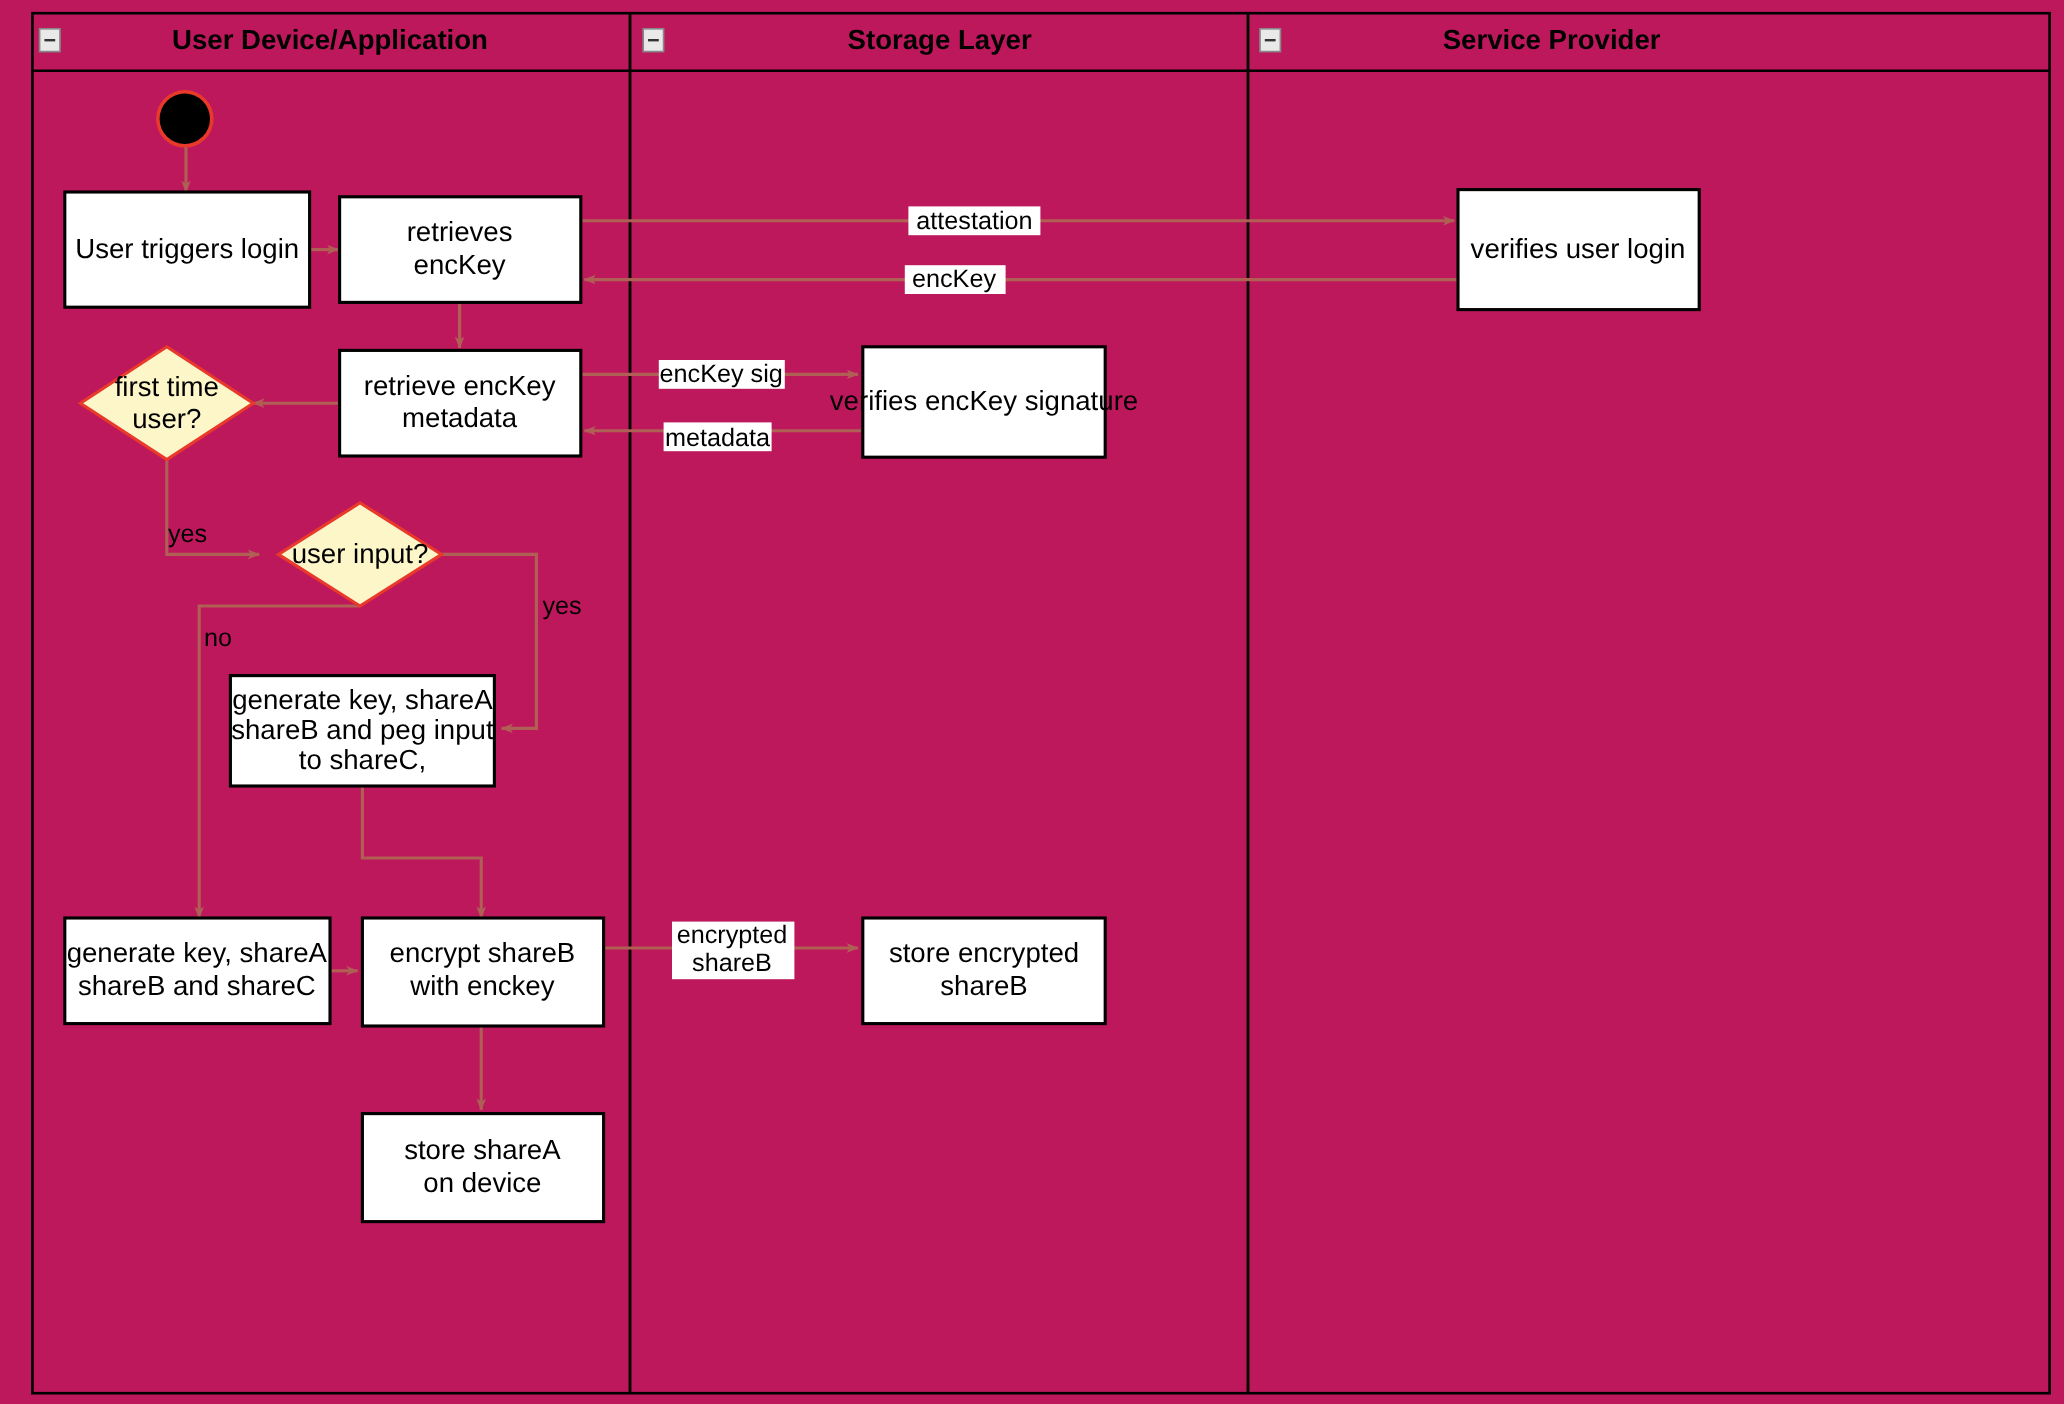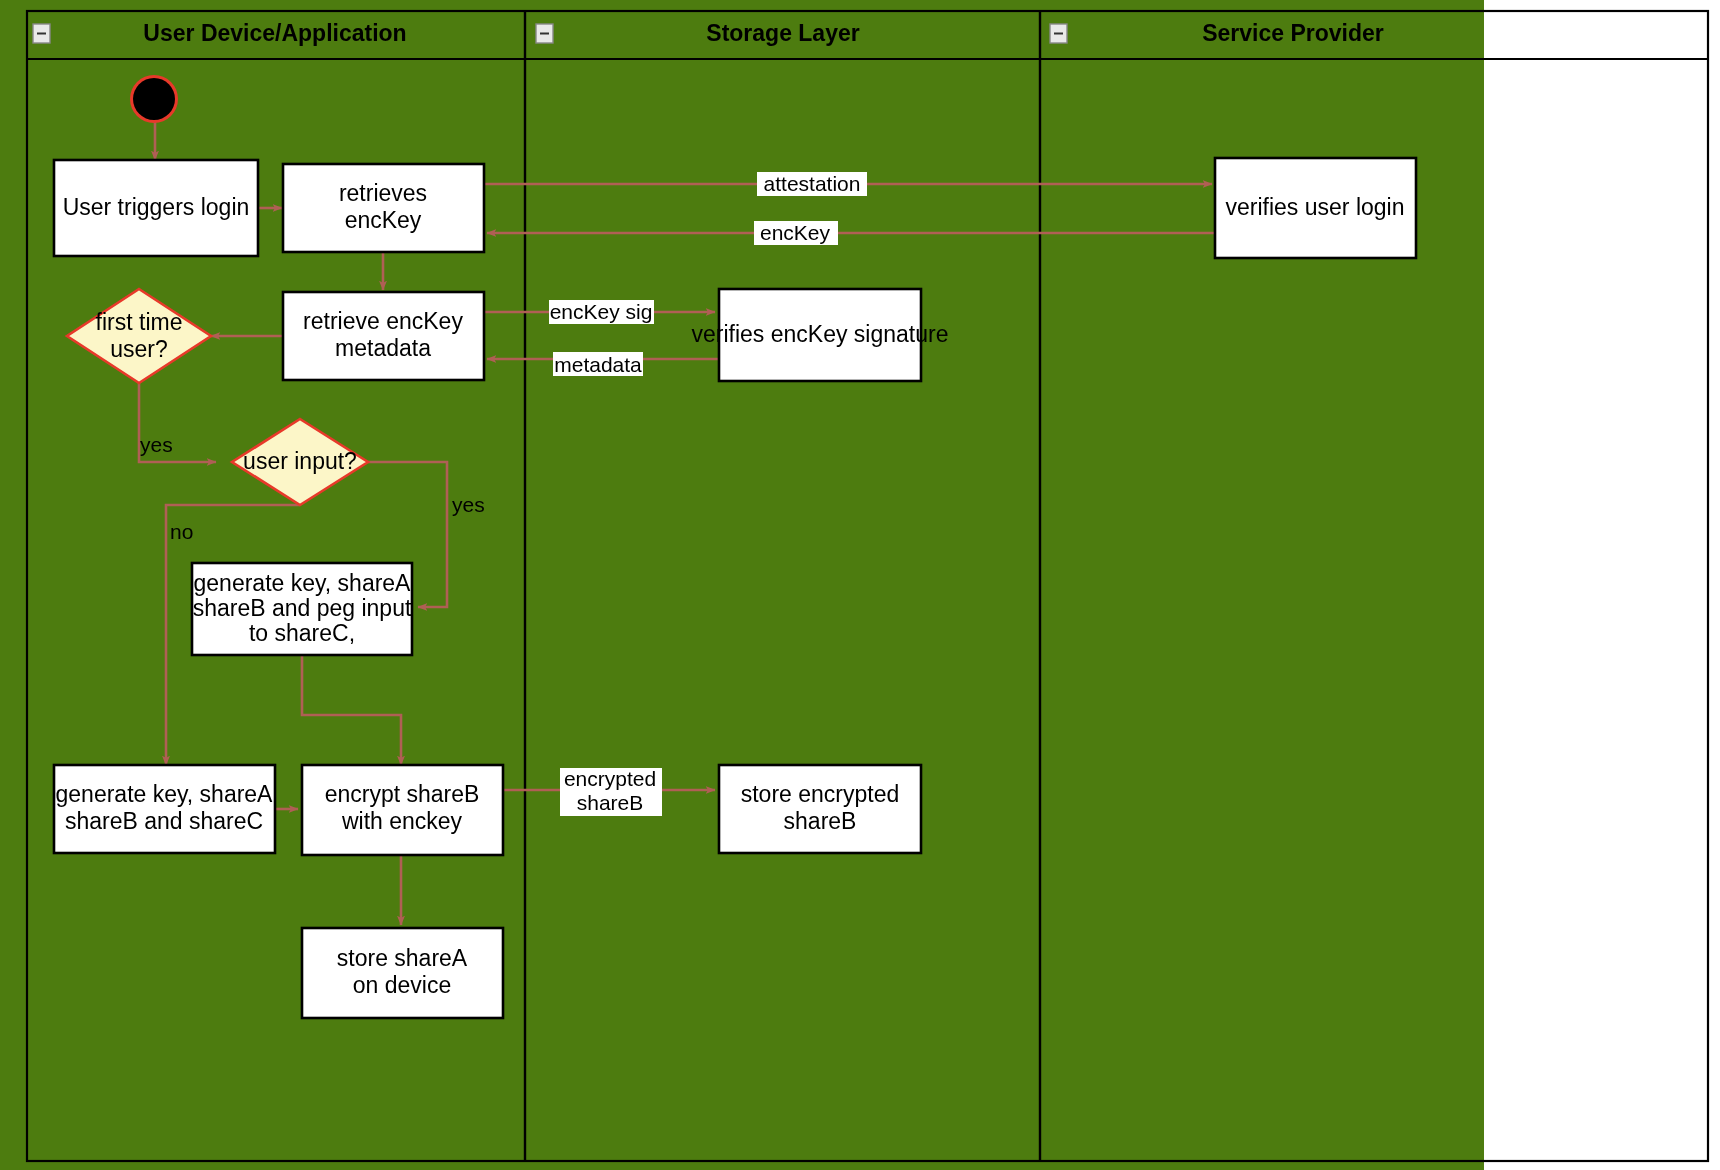--- a/index.html
+++ b/index.html
@@ -8,23 +8,23 @@
     background: #ffffff;
   }
   body {
     font-family: "Liberation Sans", sans-serif;
     width: 1720px;
     height: 1170px;
     overflow: hidden;
   }
   #diagram-root {
     position: relative;
-    width: 1484px;
+    width: 1720px;
     height: 1170px;
-    background: #4d7c0f;
+    background: #be185d;
   }
   svg.canvas {
     position: absolute;
     top: 0;
     left: 0;
     width: 1720px;
     height: 1170px;
   }
   .lane-header-text {
     font-family: "Liberation Sans", sans-serif;

